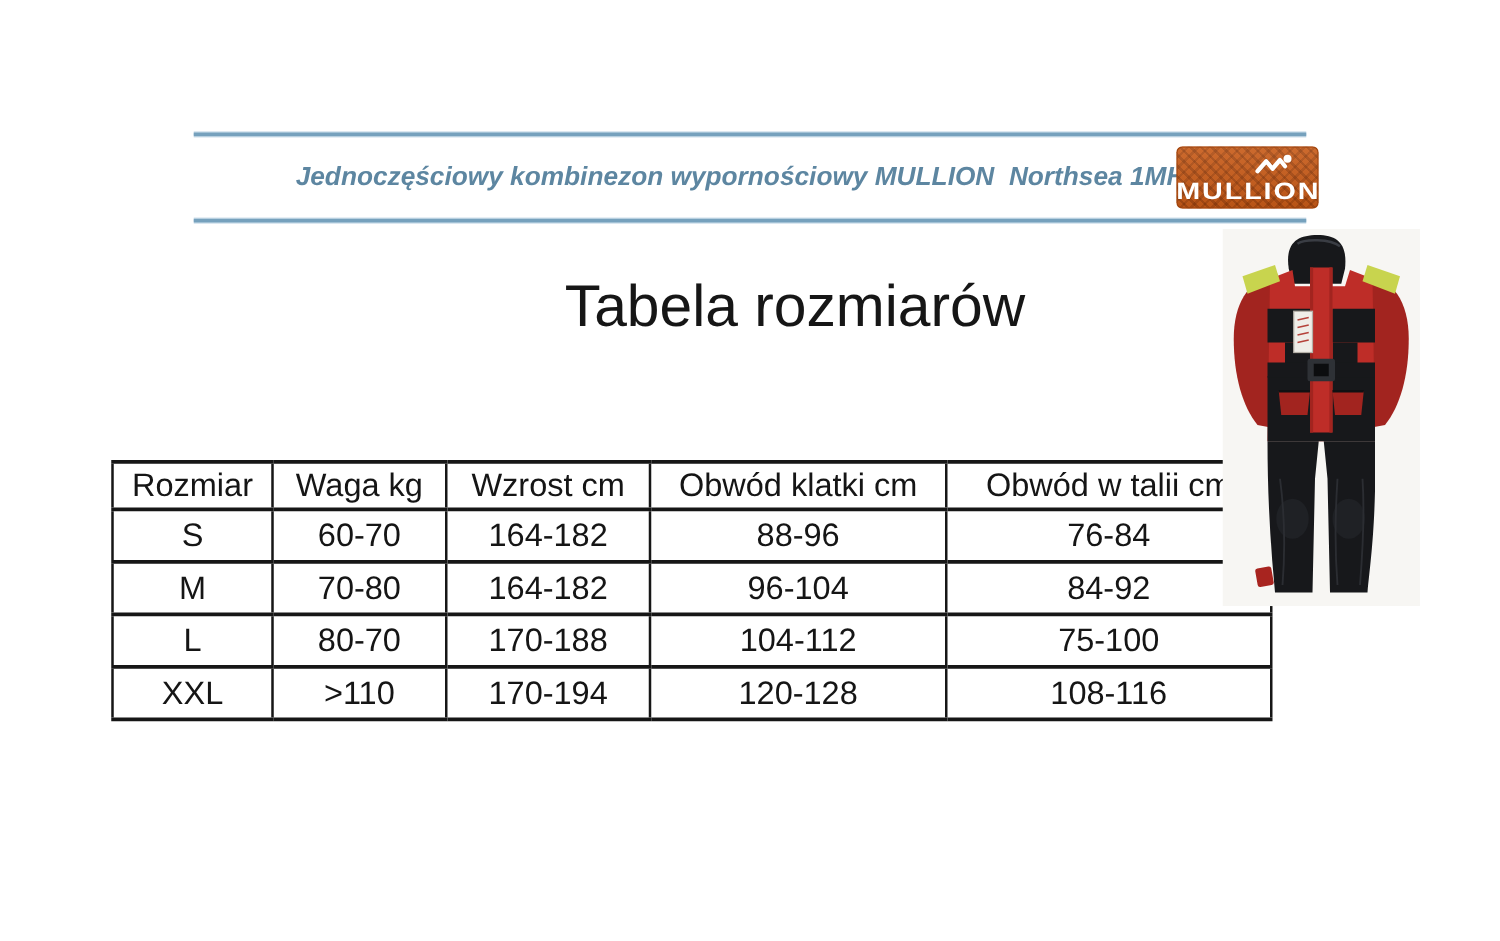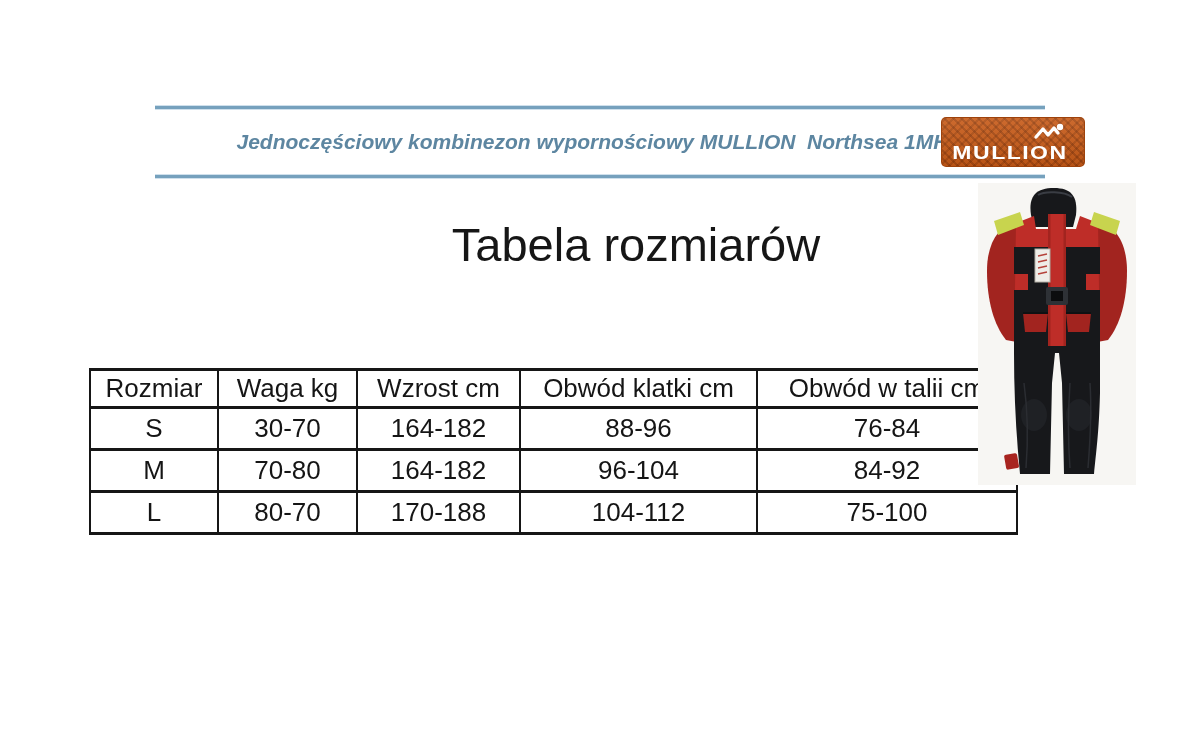--- a/index.html
+++ b/index.html
@@ -23,21 +23,21 @@
   }
   .rule{position:absolute;height:3px;background:var(--accent-line);box-shadow:0 1px 0 #cfe0ec, 0 -1px 0 #cfe0ec;}
   .rule-top{left:155px;top:106px;width:890px;}
   .rule-bottom{left:155px;top:175px;width:890px;}
   .subtitle{
     position:absolute;left:155px;top:130px;width:890px;text-align:center;
     font-size:21px;font-style:italic;font-weight:600;color:var(--subtitle-text);
     white-space:pre-wrap;
   }
   .logo{
-    position:absolute;left:941px;top:117px;width:144px;height:50px;border-radius:5px;
+    position:absolute;left:941px;top:117px;width:114px;height:50px;border-radius:5px;
     background:
       linear-gradient(rgba(255,255,255,0.10), rgba(0,0,0,0.08)),
       repeating-linear-gradient(45deg, rgba(90,30,0,0.28) 0 2px, rgba(0,0,0,0) 2px 6px),
       repeating-linear-gradient(-45deg, rgba(90,30,0,0.22) 0 2px, rgba(0,0,0,0) 2px 6px),
       var(--logo-orange);
     box-shadow:inset 0 0 0 1px var(--logo-orange-dark);
   }
   .logo-text{
     position:absolute;left:0;right:6px;bottom:3px;text-align:center;
     color:#ffffff;font-weight:bold;font-size:23px;letter-spacing:1.5px;
@@ -100,38 +100,45 @@
         <th>Rozmiar</th>
         <th>Waga kg</th>
         <th>Wzrost cm</th>
         <th>Obwód klatki cm</th>
         <th>Obwód w talii cm</th>
       </tr>
     </thead>
     <tbody>
       <tr>
         <td>S</td>
-        <td>30-70</td>
+        <td>60-70</td>
         <td>164-182</td>
         <td>88-96</td>
         <td>76-84</td>
       </tr>
       <tr>
         <td>M</td>
         <td>70-80</td>
         <td>164-182</td>
         <td>96-104</td>
         <td>84-92</td>
       </tr>
       <tr>
         <td>L</td>
         <td>80-70</td>
         <td>170-188</td>
         <td>104-112</td>
         <td>75-100</td>
+      </tr>
+      <tr>
+        <td>XXL</td>
+        <td>&gt;110</td>
+        <td>170-194</td>
+        <td>120-128</td>
+        <td>108-116</td>
       </tr>
     </tbody>
   </table>
 
   <svg class="suit" viewBox="0 0 158 302">
     <rect x="0" y="0" width="158" height="302" class="s-bg"></rect>
 
     <path d="M53,32 C50,12 59,5 76,5 C93,5 100,13 98,32 L95,44 L56,44 Z" class="s-black"></path>
     <path d="M60,12 C66,8 86,8 94,14" stroke="#3a3d44" stroke-width="2" fill="none"></path>
 

